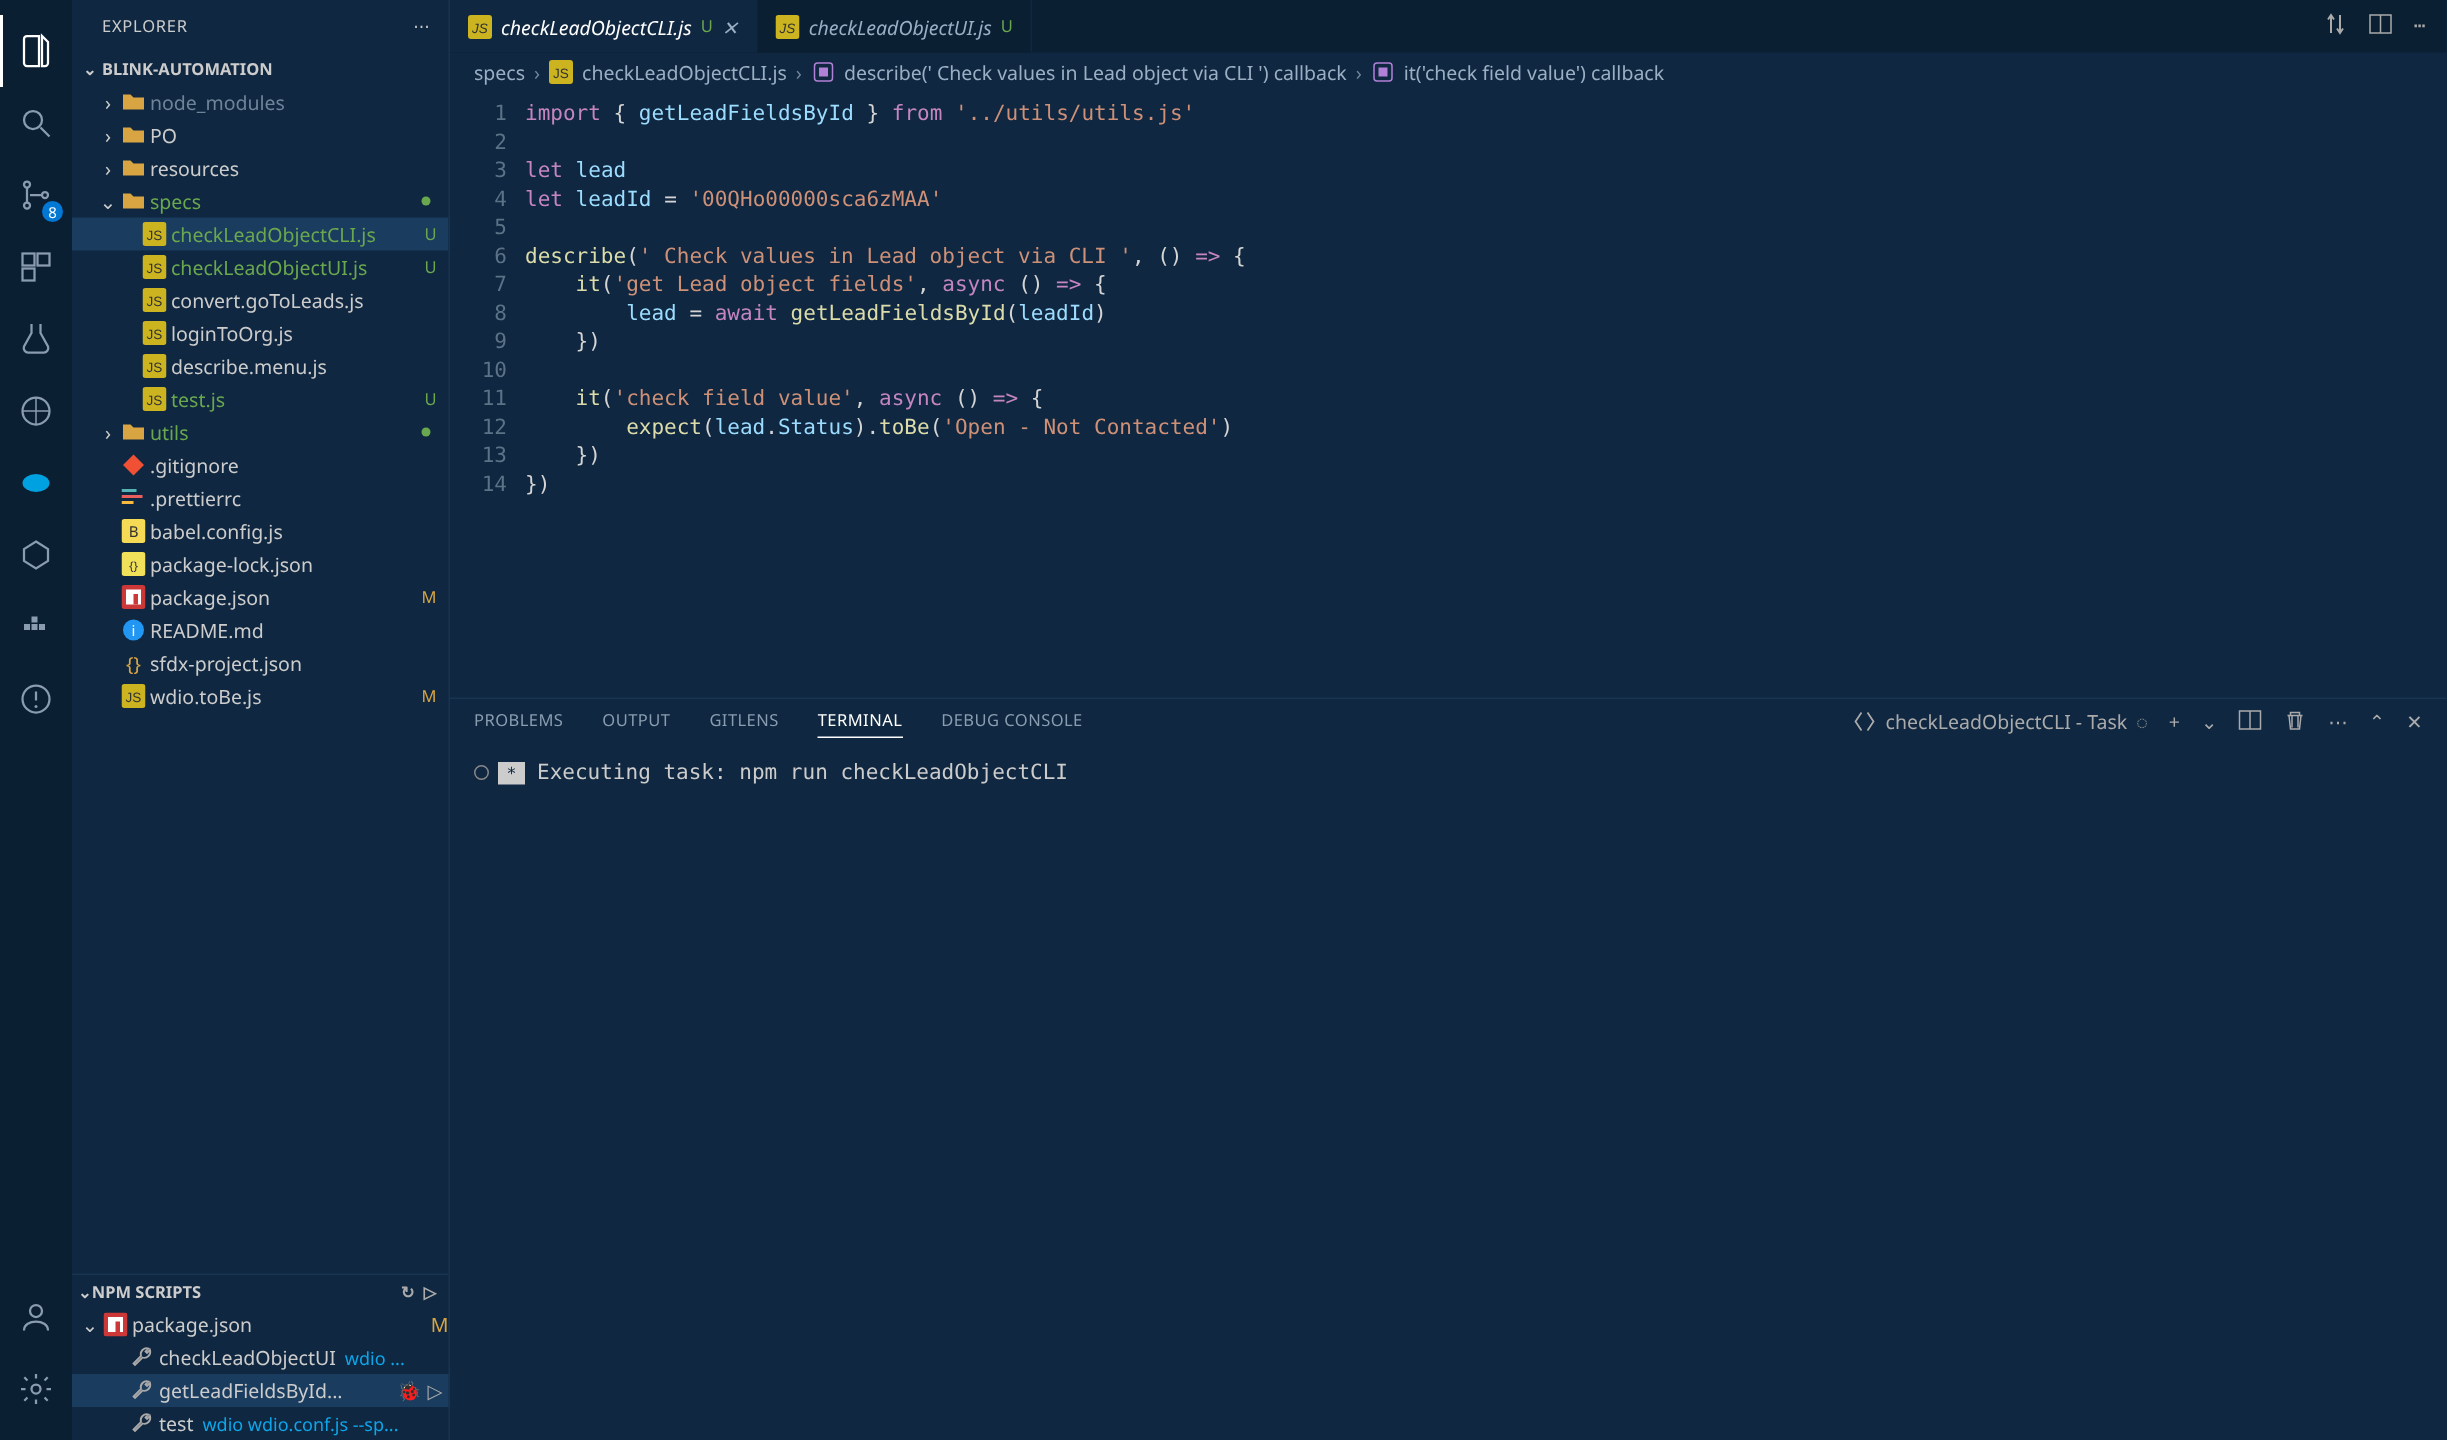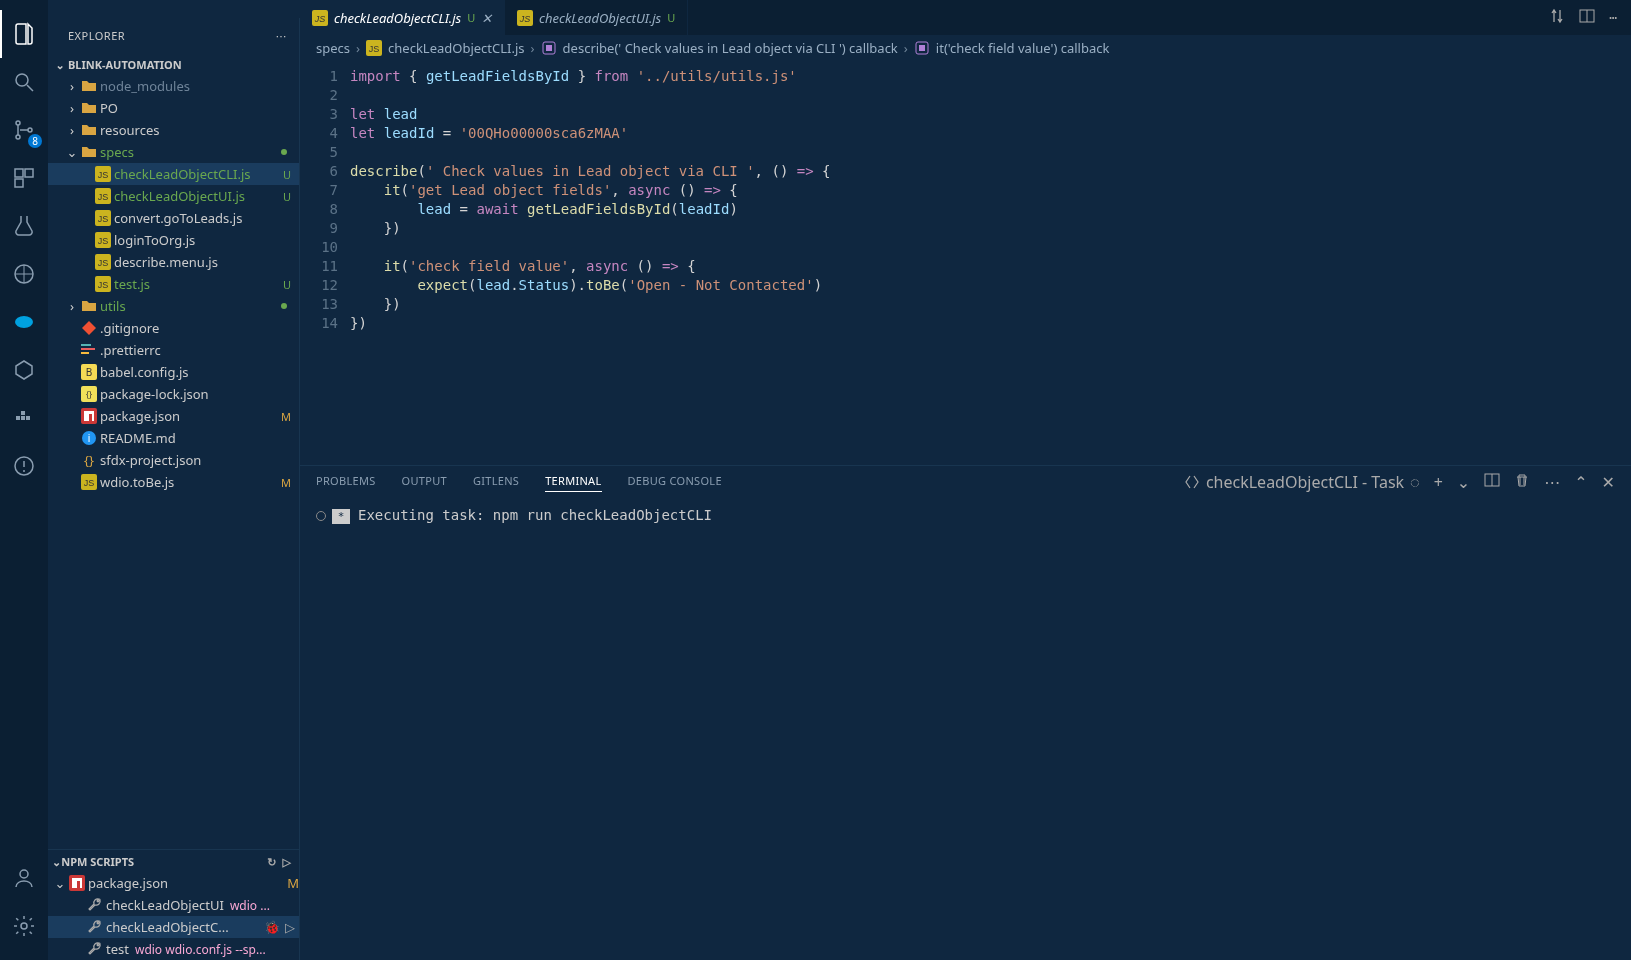--- a/index.html
+++ b/index.html
@@ -39,21 +39,20 @@
   background:#0078d4; color:#fff; border-radius:8px;
   font-size:10px; min-width:14px; height:14px;
   line-height:14px; text-align:center; padding:0 3px;
   font-family: -apple-system, system-ui, sans-serif;
 }
 .sidebar {
   width: 252px; background:#0f2740; flex-shrink:0;
   border-right:1px solid #183550;
   display:flex; flex-direction:column;
   font-family: -apple-system, system-ui, sans-serif;
-  margin-top: 18px;
 }
 .sidebar-header {
   height:35px; display:flex; align-items:center;
   justify-content:space-between; padding:0 12px 0 20px;
   font-size:11px; color:#ccc; letter-spacing:0.5px;
 }
 .sidebar-header-title { text-transform:uppercase; }
 .tree-section-header {
   height:22px; display:flex; align-items:center;
   font-size:11px; font-weight:700; padding-left:4px;
@@ -89,21 +88,21 @@
 .npm-header-left { display:flex; align-items:center; }
 .npm-header-actions { display:flex; gap:6px; padding-right:8px; color:#aaa; }
 .npm-row {
   height:22px; display:flex; align-items:center;
   font-size:13px; color:#ccc; cursor:pointer; padding-left:4px;
 }
 .npm-row.selected { background:#1a3c5e; }
 .npm-row .chev { width:16px; display:inline-flex; justify-content:center; }
 .npm-row .ficon { width:18px; display:inline-flex; justify-content:center; }
 .npm-row .name { margin-left:2px; }
-.npm-row .sub { color:#f9a8d4; margin-left:6px; font-size:12px; overflow:hidden; text-overflow:ellipsis; }
+.npm-row .sub { color:#0ea5e9; margin-left:6px; font-size:12px; overflow:hidden; text-overflow:ellipsis; }
 .npm-row .actions { margin-left:auto; display:flex; gap:4px; color:#aaa; padding-right:4px; }
 .main {
   flex:1 1 auto; display:flex; flex-direction:column; min-width:0;
 }
 .tabs {
   height:35px; display:flex; align-items:stretch;
   background:#0b1f33;
 }
 .tab {
   display:flex; align-items:center; gap:6px;
@@ -153,21 +152,21 @@
   display:flex; flex-direction:column;margin-top:37px;
 }
 .panel-tabs {
   height:32px; display:flex; align-items:center;
   padding:0 16px; gap:26px; font-size:11px;
   color:#8a9db0; font-family:-apple-system,system-ui,sans-serif;
 }
 .panel-tab { cursor:pointer; letter-spacing:0.3px; }
 .panel-tab.active { color:#fff; border-bottom:1px solid #fff; padding-bottom:3px; }
 .panel-tabs .spacer { flex:1; }
-.panel-right { display:flex; align-items:flex-start; gap:14px; color:#aaa; font-size:16px; }
+.panel-right { display:flex; align-items:flex-start; gap:14px; color:#aaa; font-size:13px; }
 .panel-task { display:flex; align-items:center; gap:6px; }
 .terminal {
   flex:1; padding:8px 16px; font-size:14px; line-height:18px;
   font-family:"SF Mono",Menlo,monospace; color:#ccc;
 }
 .term-line { white-space:pre-wrap; }
 .star-box { display:inline-block; width:18px; height:15px; background:#ccc; color:#0f2740; text-align:center; font-size:11px; line-height:15px; margin-right:8px;}
 .circ { display:inline-block; width:10px; height:10px; border:1px solid #888; border-radius:50%; margin-right:6px; vertical-align:middle;}
 .ic { width:16px; height:16px; }
 .folder-ic { color:#d9a542; }
@@ -517,21 +516,21 @@
           <span class="name">checkLeadObjectUI</span>
           <span class="sub">wdio ...</span>
         </div>
         <div class="npm-row selected">
           <span style="width:34px"></span>
           <span class="ficon">
             <svg class="ic" viewBox="0 0 16 16">
               <path d="M13 3a4 4 0 0 1-5 5L3 13l-1-1 5-5a4 4 0 0 1 5-5l-2 2 1 1 2-2z" fill="none" stroke="#aaa" stroke-width="1.2"></path>
             </svg>
           </span>
-          <span class="name">checkLeadObjectC...</span>
+          <span class="name">getLeadFieldsById...</span>
           <span class="actions">
             <span>🐞</span>
             <span>▷</span>
           </span>
         </div>
         <div class="npm-row">
           <span style="width:34px"></span>
           <span class="ficon">
             <svg class="ic" viewBox="0 0 16 16">
               <path d="M13 3a4 4 0 0 1-5 5L3 13l-1-1 5-5a4 4 0 0 1 5-5l-2 2 1 1 2-2z" fill="none" stroke="#aaa" stroke-width="1.2"></path>

